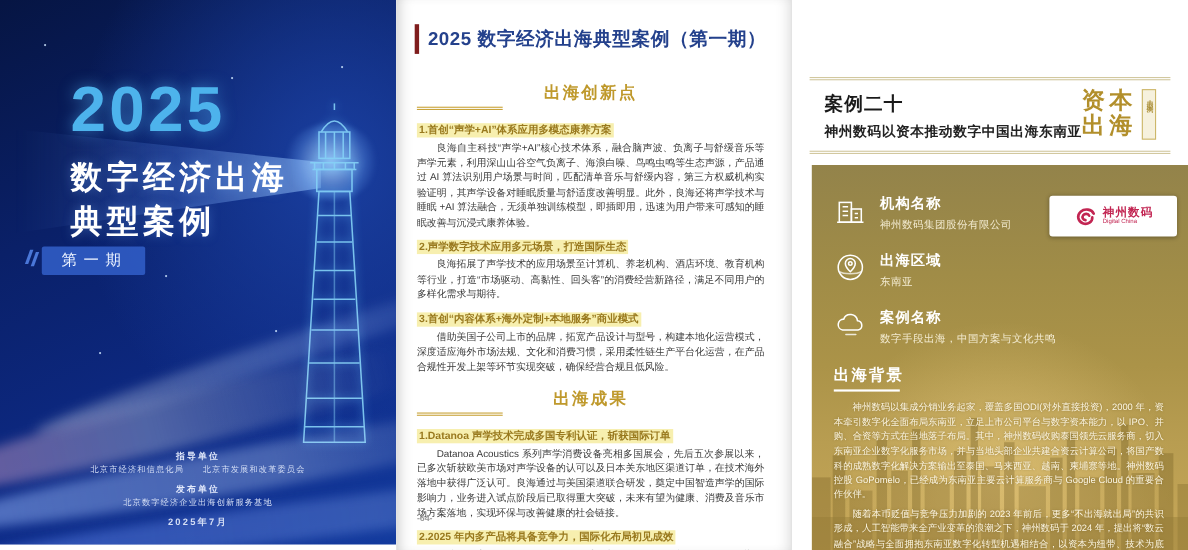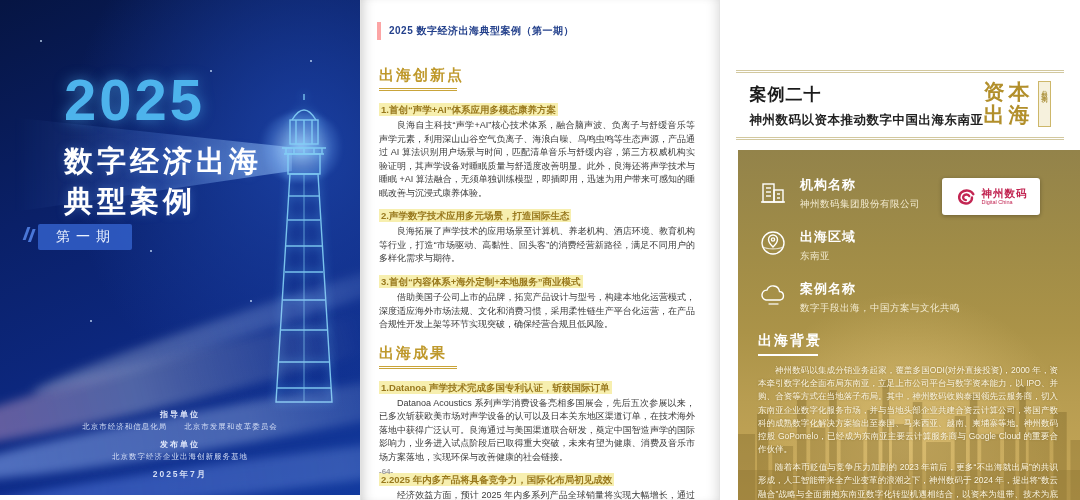--- a/index.html
+++ b/index.html
@@ -37,24 +37,24 @@
   .star { position:absolute; width:2px; height:2px; border-radius:50%; background:#cfe6ff; opacity:.85; }
   .cover-footer { position:absolute; left:0; bottom:14px; width:100%; text-align:center; color:#d4def5; }
   .cf-label { font-size:8px; font-weight:bold; letter-spacing:2px; margin-bottom:2px; color:#e3eafc; }
   .cf-line  { font-size:7.5px; letter-spacing:1px; margin-bottom:7px; }
   .cf-date  { font-size:8.5px; font-weight:bold; letter-spacing:2px; margin-top:6px; }
 
   
   .page { position:absolute; left:360px; top:0; width:360px; height:500px; background:#fff;
           border-left:1px solid #e3e3e3; border-right:1px solid #e3e3e3;
           box-shadow:inset 10px 0 14px -10px rgba(0,0,0,.25), inset -10px 0 14px -10px rgba(0,0,0,.18); }
-  .m-header { margin:22px 22px 12px 16px; border-left:4px solid #fca5a5; padding:2px 0 2px 8px;
-              font-size:10px; font-weight:bold; color:#24418c; letter-spacing:.5px; }
+  .m-header { margin:22px 22px 12px 16px; border-left:4px solid #7f1d1d; padding:2px 0 2px 8px;
+              font-size:17px; font-weight:bold; color:#24418c; letter-spacing:.5px; }
   .m-body { padding:0 24px 0 18px; }
-  .g-head { margin-top:26px; color:#bf992c; font-size:15px; font-weight:bold; letter-spacing:2px; }
+  .g-head { margin-top:26px; color:#bf992c; font-size:15px; font-weight:bold; letter-spacing:2px;text-align:center; }
   .g-underline { width:78px; height:3px; border-top:1px solid #c9a43a; border-bottom:1px solid #c9a43a; margin:3px 0 8px; }
   .hl { display:inline; background:#f7efaf; color:#99791e; font-weight:bold; font-size:9.5px; padding:1px 2px; line-height:1.6; }
   .sub { margin:5px 0 2px; }
   .para { font-size:9px; color:#3b3b3b; line-height:1.5; text-align:justify; text-indent:2em; margin-bottom:3px; }
   .pagenum { position:absolute; left:18px; bottom:24px; font-size:8px; color:#999;font-weight:bold; }
 
   
   .case { position:absolute; left:720px; top:0; width:360px; height:500px; background:#fff; overflow:hidden; }
   .dline { margin:0 16px; height:3px; border-top:1px solid #d2c89f; border-bottom:1px solid #d2c89f; }
   .dline.top { margin-top:70px; }
@@ -67,21 +67,21 @@
              border:1px solid #cdb76a; padding:3px 1px; letter-spacing:2px; height:46px; }
   .gold-card { position:absolute; left:18px; right:0; top:150px; bottom:0; overflow:hidden;
                background:linear-gradient(180deg,#93834a 0%, #a08c47 28%, #ab9348 52%, #b89d51 72%, #c7a758 100%); }
   .gold-card::before { content:""; position:absolute; left:0; right:0; bottom:0; height:220px;
                background:radial-gradient(ellipse at 50% 70%, rgba(240,210,135,.55) 0%, rgba(240,210,135,0) 65%); }
   .card-inner { position:relative; padding:26px 22px 0 20px; }
   .info-row { display:flex; gap:12px; margin-bottom:17px; align-items:flex-start; }
   .info-icon { width:30px; height:30px; flex:0 0 30px; }
   .info-label { font-size:13px; font-weight:bold; color:#ffffff; letter-spacing:1px; }
   .info-value { margin-top:4px; font-size:9.5px; color:#f3ebd1; letter-spacing:.5px; }
-  .logo-box { position:absolute; top:28px; right:40px; width:98px; height:37px; background:#fff; border-radius:3px;
+  .logo-box { position:absolute; top:28px; right:10px; width:116px; height:37px; background:#fff; border-radius:3px;
               display:flex; align-items:center; justify-content:center; gap:5px; box-shadow:0 1px 4px rgba(0,0,0,.3); }
   .logo-cn { font-size:10.5px; font-weight:bold; color:#c22552; letter-spacing:1px; line-height:1.1; }
   .logo-en { font-size:5.5px; color:#c22552; }
   .bg-head { position:relative; font-size:14px; font-weight:bold; color:#fff; letter-spacing:2px; margin-top:6px; }
   .bg-underline { position:relative; width:60px; height:2px; background:#fff; margin:4px 0 8px; }
   .bg-para { position:relative; font-size:8.5px; color:#fdf6e2; line-height:1.55; text-align:justify;
              text-indent:2em; margin-bottom:5px; text-shadow:0 0 2px rgba(110,90,30,.6); }
   .skyline { position:absolute; left:0; bottom:0; width:100%; height:150px; opacity:.55; }
 </style>
 </head>

